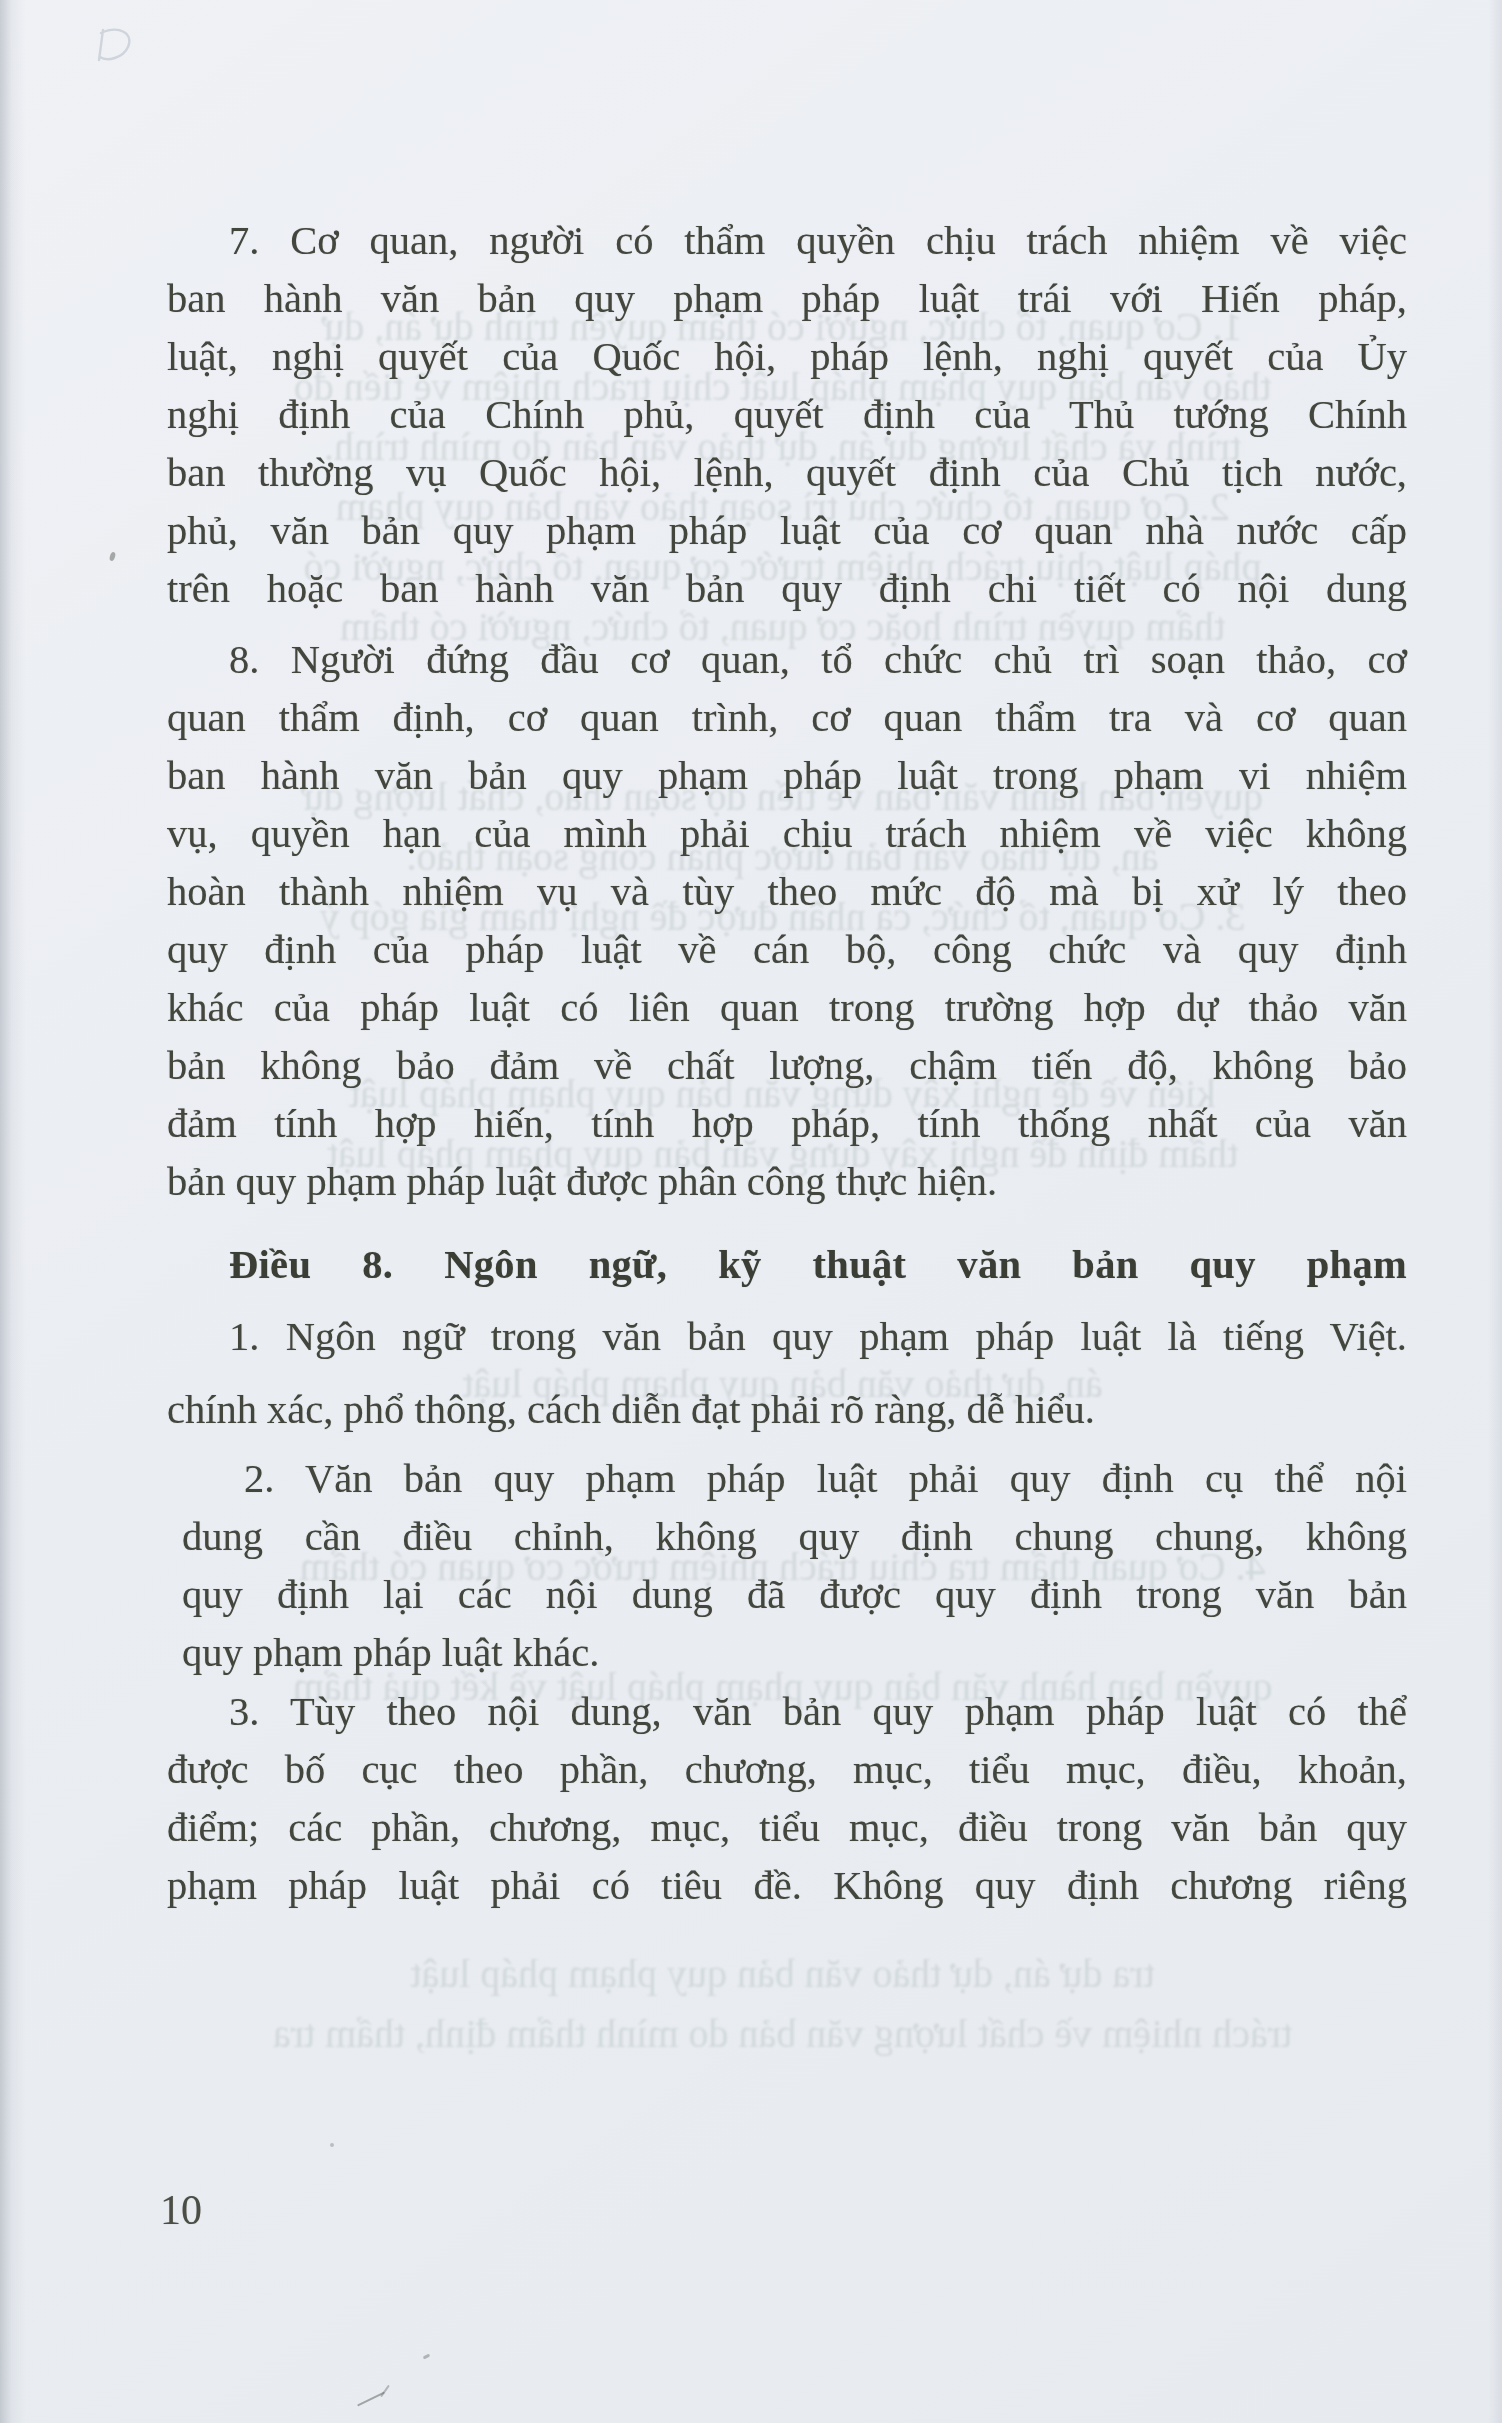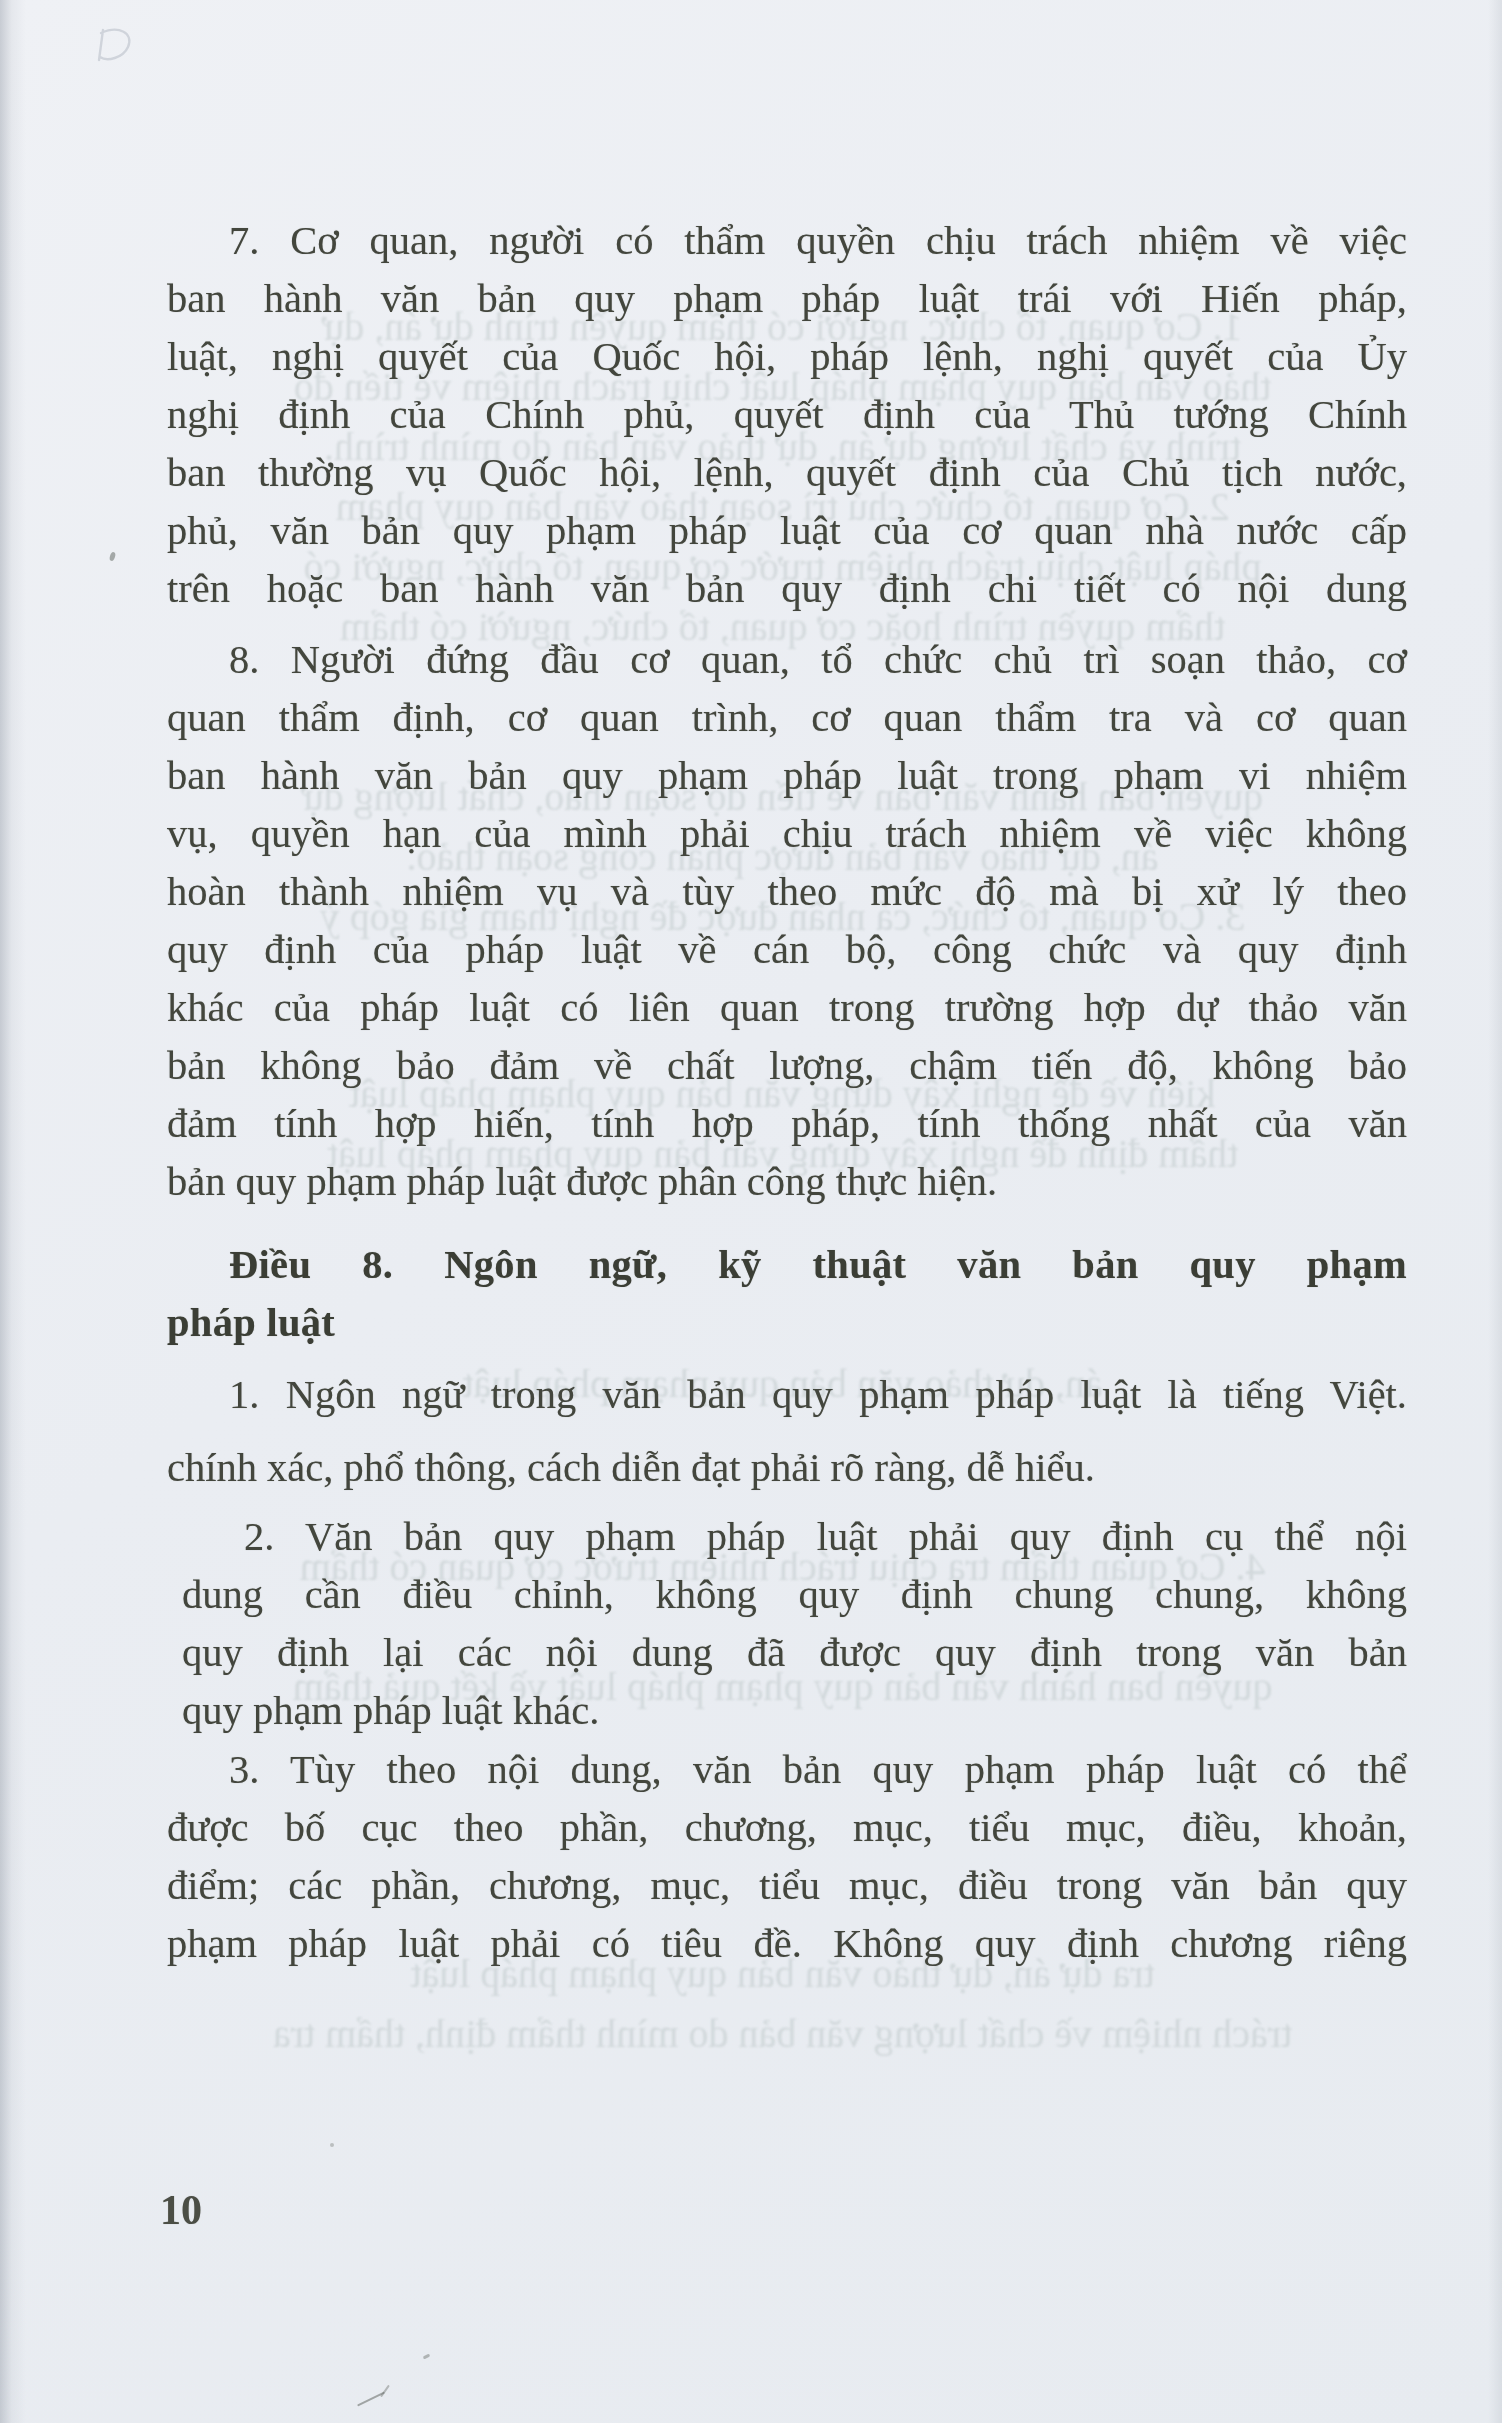--- a/index.html
+++ b/index.html
@@ -44,21 +44,20 @@
   .mt-p8{margin-top:13px;}
   .mt-heading{margin-top:25px;}
   .mt-c1{margin-top:14px;}
   .mt-c1b{margin-top:15px;}
   .mt-c2{margin-top:11px;margin-left:15px;}
   .mt-c3{margin-top:1px;}
   .page-number{
     position:absolute;left:160px;top:2186px;
     font-size:42px;color:#4b4e45;
     text-shadow:0 0 1px rgba(70,74,64,.3);
-    font-weight:bold;
   }
   
   .pencil-mark{position:absolute;left:92px;top:24px;opacity:.55;}
   .speck-a{position:absolute;left:110px;top:552px;width:5px;height:9px;background:rgba(92,97,92,.50);border-radius:50%;transform:rotate(18deg);}
   .speck-b{position:absolute;left:330px;top:2143px;width:4px;height:4px;background:rgba(118,123,118,.40);border-radius:50%;}
   .speck-c{position:absolute;left:423px;top:2355px;width:7px;height:3px;background:rgba(108,113,108,.45);border-radius:2px;transform:rotate(-28deg);}
   .scratch-1{position:absolute;left:356px;top:2398px;width:30px;height:2px;background:rgba(100,106,100,.55);transform:rotate(-26deg);border-radius:1px;}
   .scratch-2{position:absolute;left:378px;top:2390px;width:14px;height:2px;background:rgba(100,106,100,.40);transform:rotate(-55deg);border-radius:1px;}
 </style>
 </head>
@@ -112,21 +111,20 @@
       <span class="line">hoàn thành nhiệm vụ và tùy theo mức độ mà bị xử lý theo</span>
       <span class="line">quy định của pháp luật về cán bộ, công chức và quy định</span>
       <span class="line">khác của pháp luật có liên quan trong trường hợp dự thảo văn</span>
       <span class="line">bản không bảo đảm về chất lượng, chậm tiến độ, không bảo</span>
       <span class="line">đảm tính hợp hiến, tính hợp pháp, tính thống nhất của văn</span>
       <span class="line end">bản quy phạm pháp luật được phân công thực hiện.</span>
     </div>
 
     <div class="para heading mt-heading">
       <span class="line ind">Điều 8. Ngôn ngữ, kỹ thuật văn bản quy phạm</span>
-      <span class="line end">pháp luật</span>
     </div>
 
     <div class="para mt-c1">
       <span class="line ind">1. Ngôn ngữ trong văn bản quy phạm pháp luật là tiếng Việt.</span>
     </div>
 
     <div class="para mt-c1b">
       <span class="line end">chính xác, phổ thông, cách diễn đạt phải rõ ràng, dễ hiểu.</span>
     </div>
 

